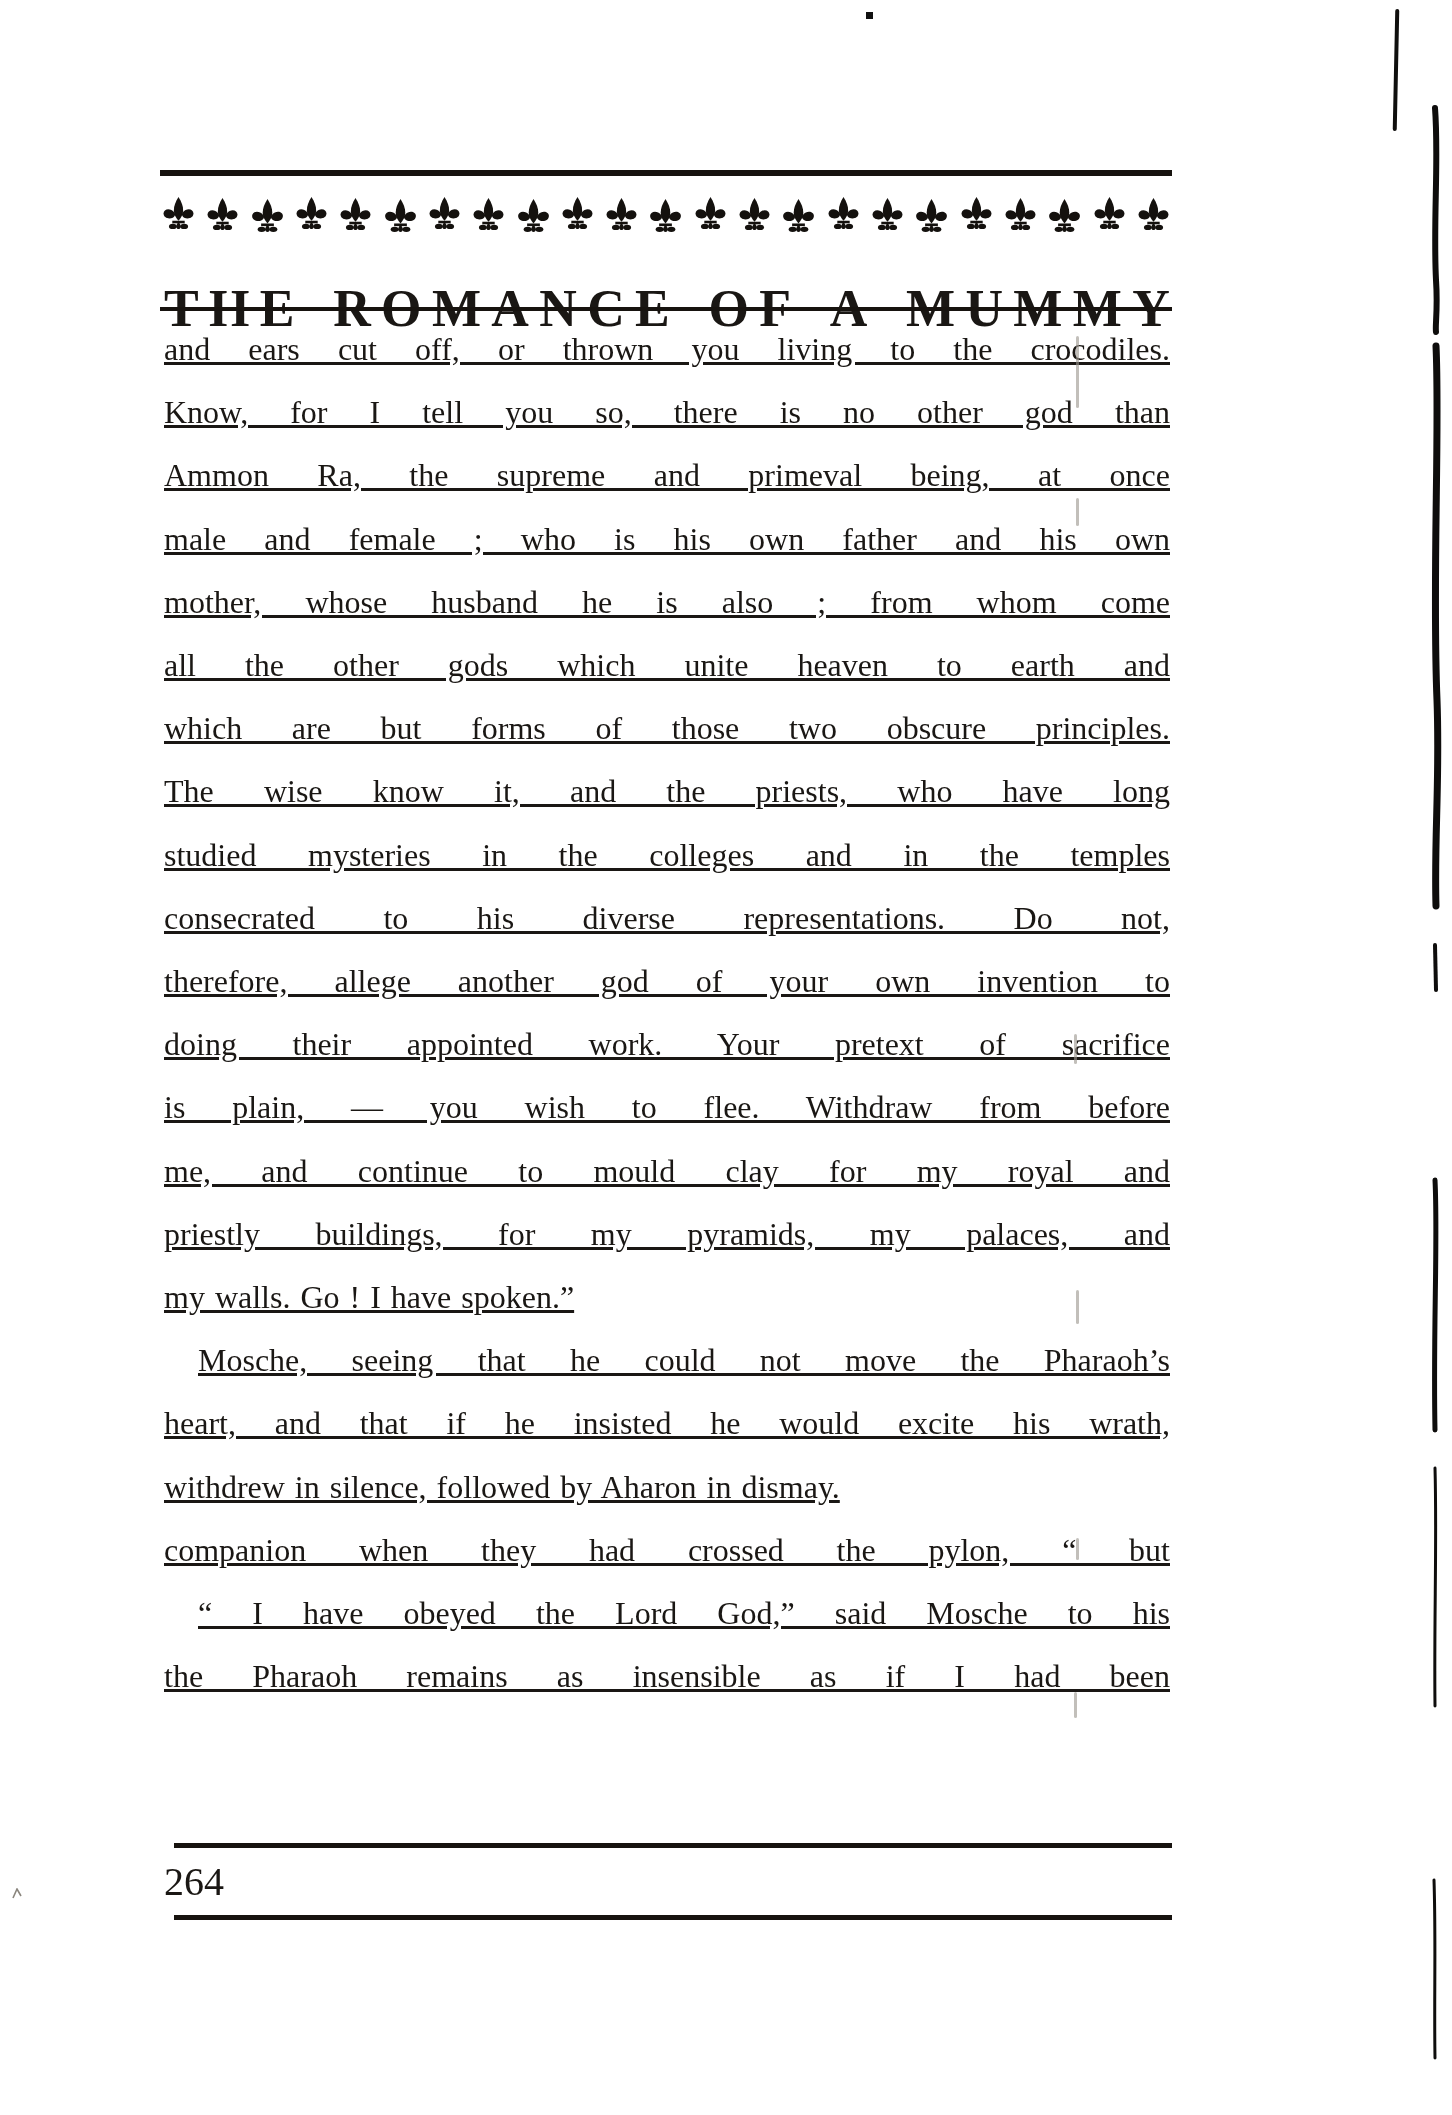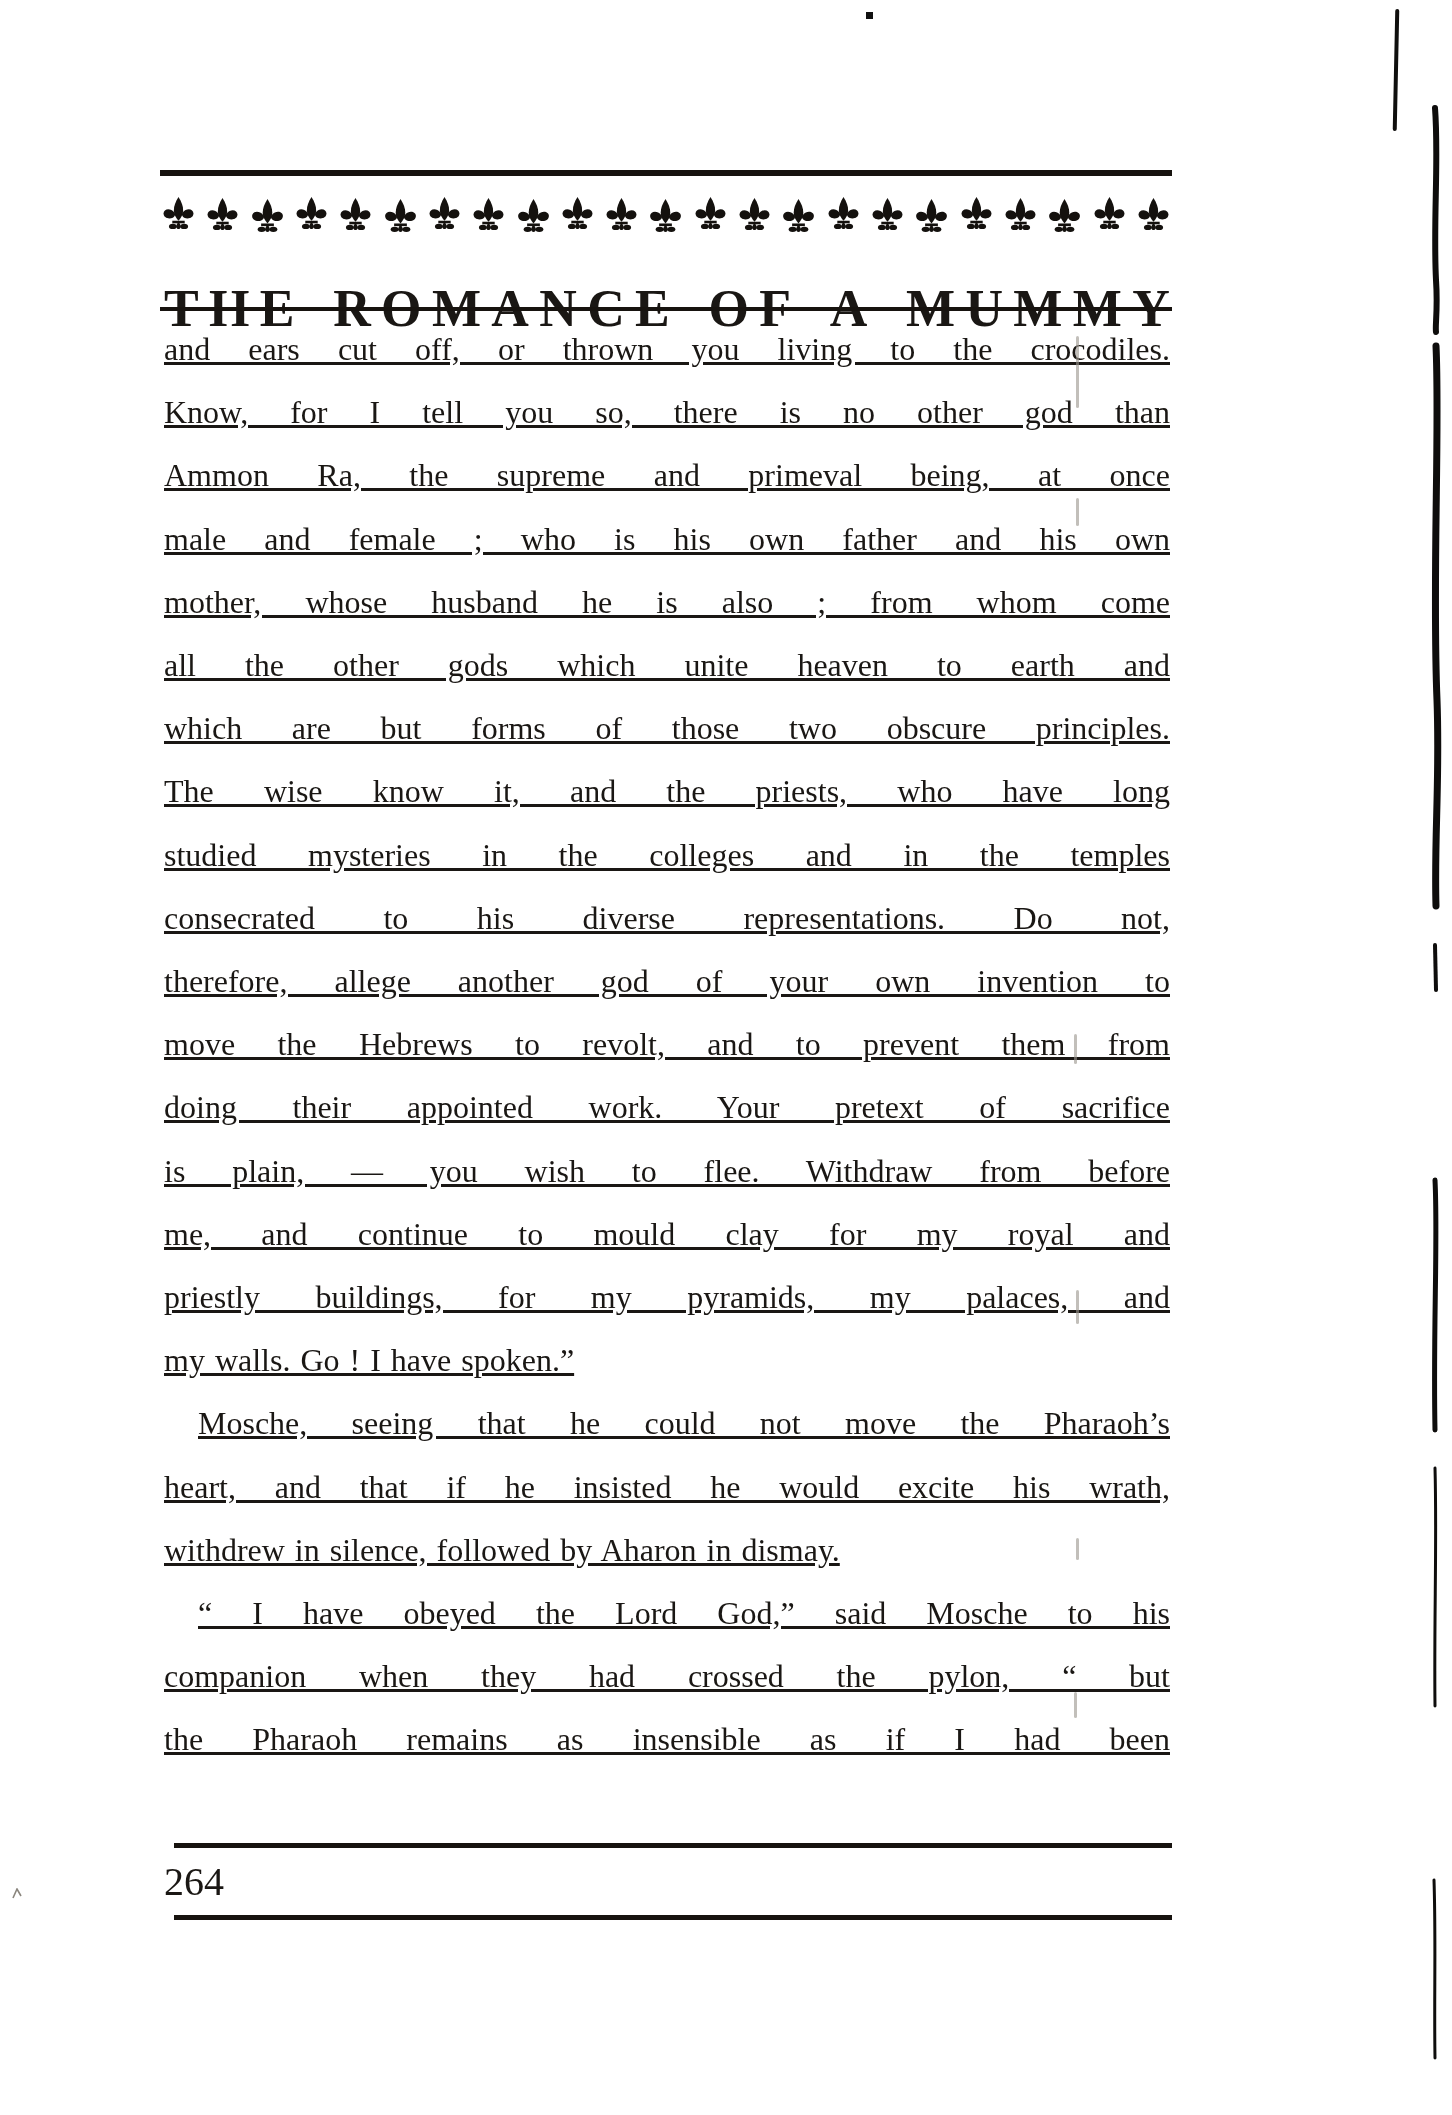--- a/index.html
+++ b/index.html
@@ -337,31 +337,30 @@
     <div class="bline">Know, for I tell you so, there is no other god than</div>
     <div class="bline">Ammon Ra, the supreme and primeval being, at once</div>
     <div class="bline">male and female ; who is his own father and his own</div>
     <div class="bline">mother, whose husband he is also ; from whom come</div>
     <div class="bline">all the other gods which unite heaven to earth and</div>
     <div class="bline">which are but forms of those two obscure principles.</div>
     <div class="bline">The wise know it, and the priests, who have long</div>
     <div class="bline">studied mysteries in the colleges and in the temples</div>
     <div class="bline">consecrated to his diverse representations.  Do not,</div>
     <div class="bline">therefore, allege another god of your own invention to</div>
-    <div class="bline">move the Hebrews to revolt, and to prevent them from</div>
     <div class="bline">doing their appointed work.  Your pretext of sacrifice</div>
     <div class="bline">is plain, — you wish to flee.  Withdraw from before</div>
     <div class="bline">me, and continue to mould clay for my royal and</div>
     <div class="bline">priestly buildings, for my pyramids, my palaces, and</div>
     <div class="bline noj">my walls.  Go !  I have spoken.”</div>
     <div class="bline ind">Mosche, seeing that he could not move the Pharaoh’s</div>
     <div class="bline">heart, and that if he insisted he would excite his wrath,</div>
     <div class="bline noj">withdrew in silence, followed by Aharon in dismay.</div>
+    <div class="bline">companion when they had crossed the pylon, “ but</div>
     <div class="bline ind">“ I have obeyed the Lord God,” said Mosche to his</div>
-    <div class="bline">companion when they had crossed the pylon, “ but</div>
     <div class="bline">the Pharaoh remains as insensible as if I had been</div>
   </div>
 
 <div class="rule" id="rule-footer-top"></div>
 <div id="page-number">264</div>
 <div class="rule" id="rule-footer-bottom"></div>
 
 <div class="artifact" id="speck-top-dot"></div>
 <div class="artifact" id="edge-line-short"></div>
 <svg class="artifact" id="edge-wavy" viewBox="0 0 30 1970">

